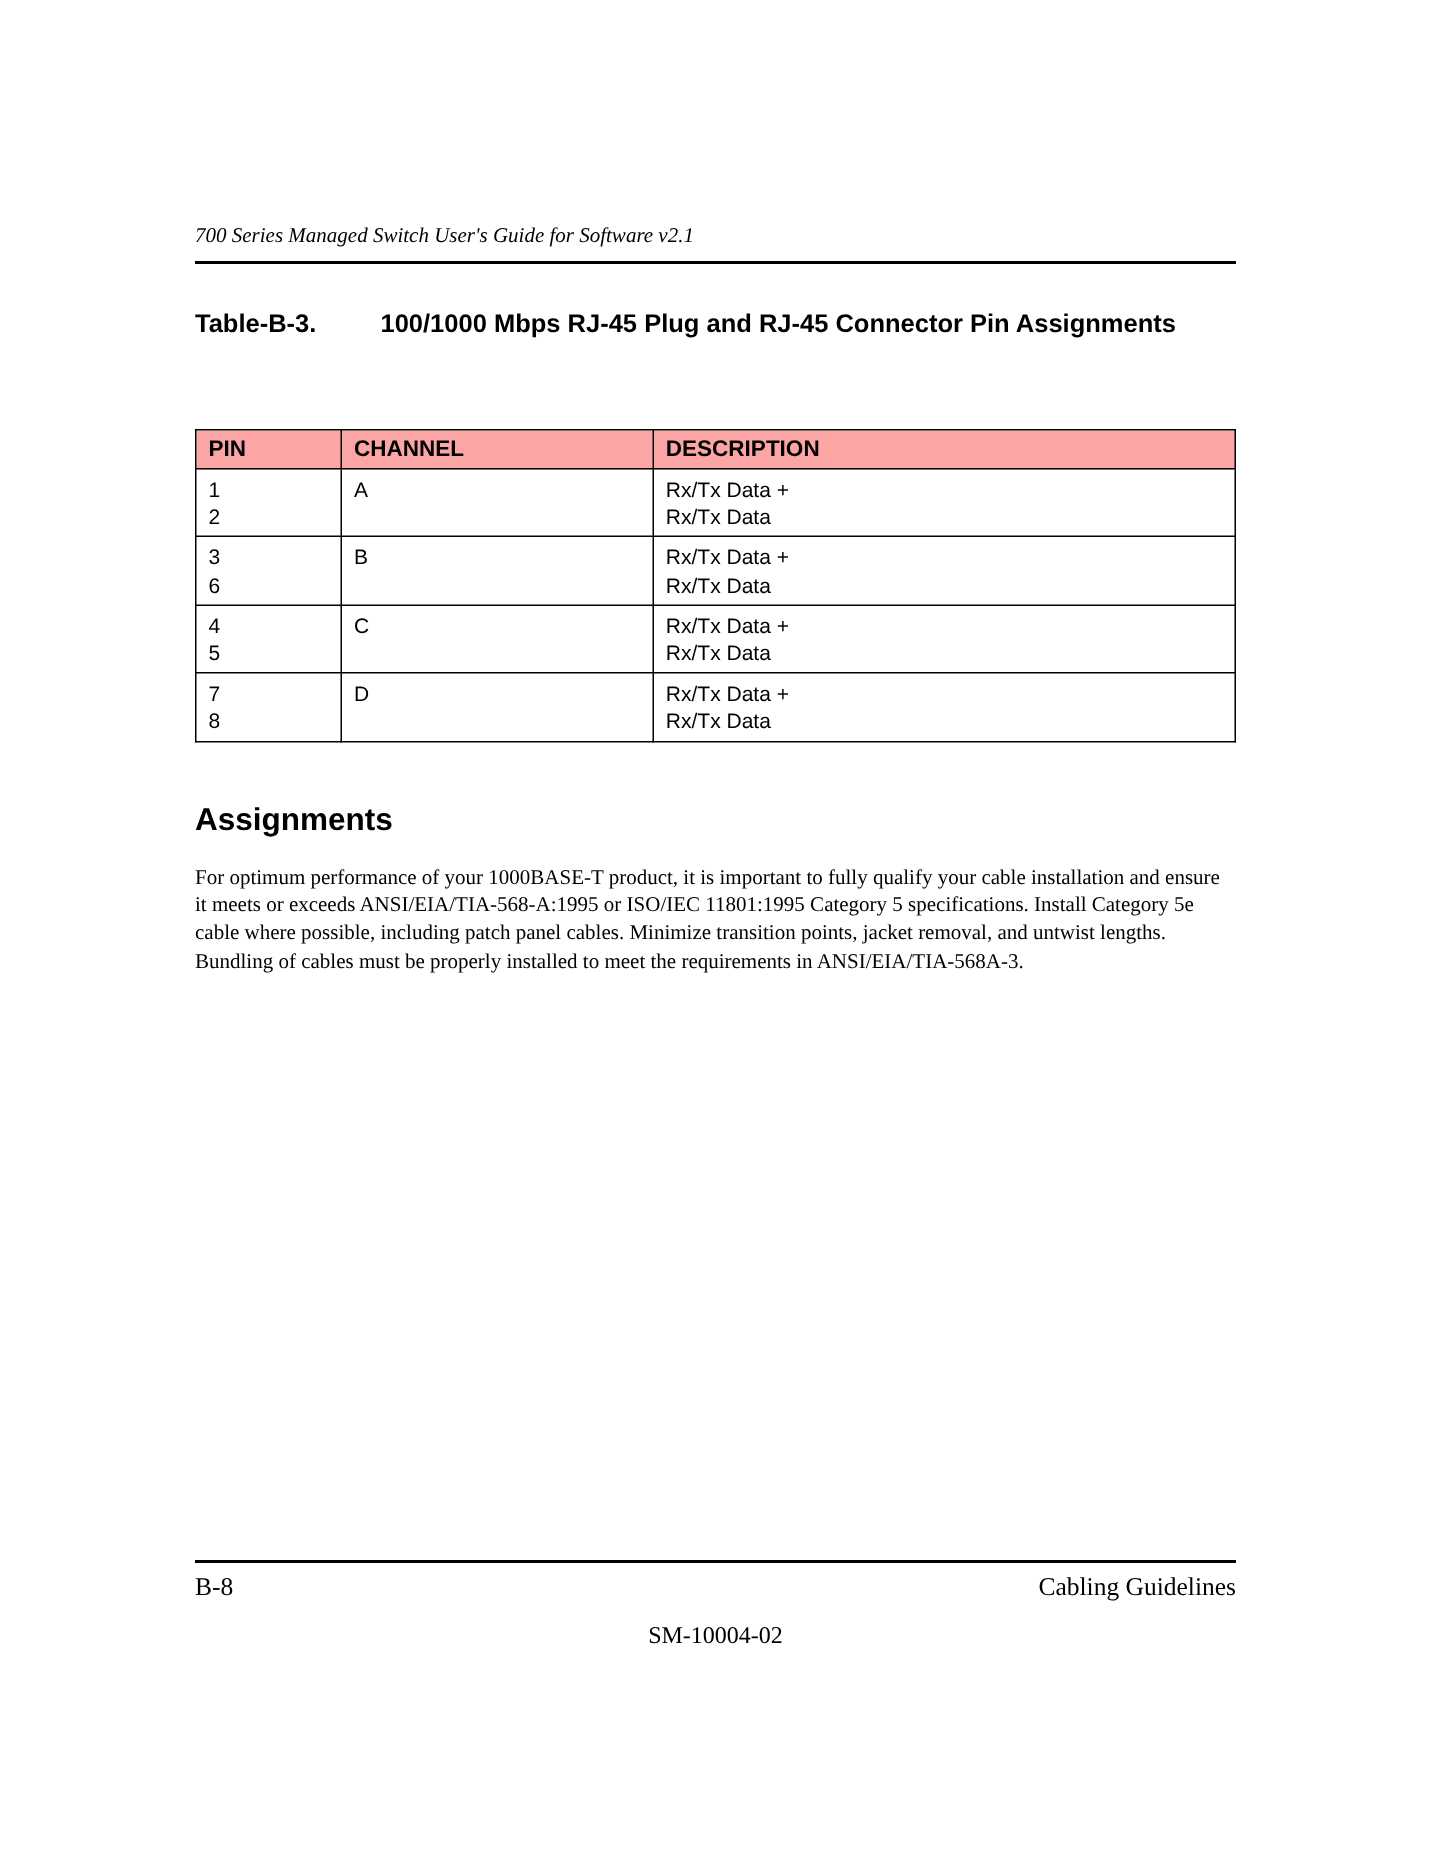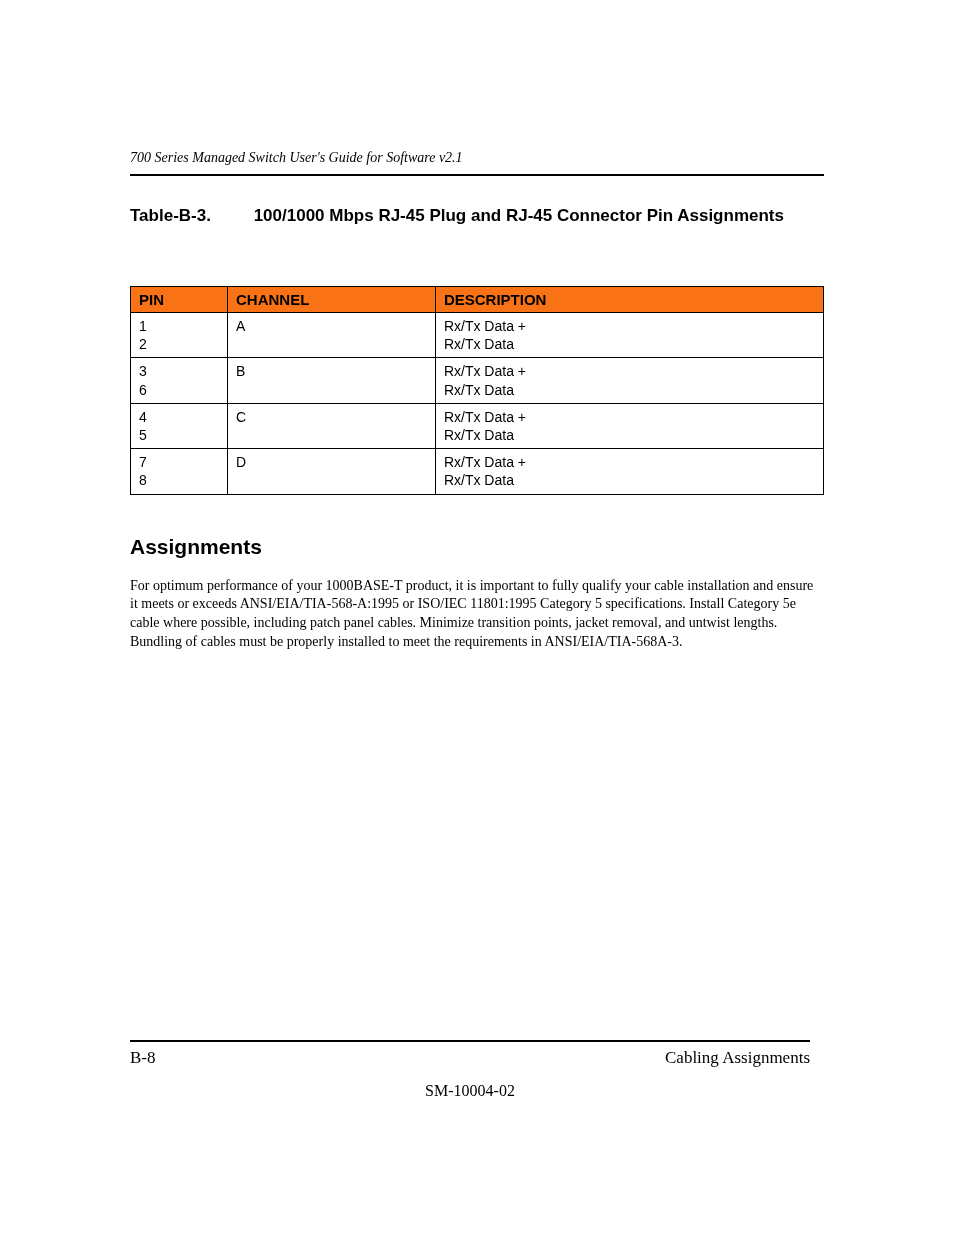--- a/index.html
+++ b/index.html
@@ -29,21 +29,21 @@
     }
     .table-caption .tbl-num { display: inline-block; margin-right: 38px; }
     table.pin-table {
       width: 100%;
       border-collapse: collapse;
       font-family: Arial, Helvetica, sans-serif;
       font-size: 14px;
       margin-bottom: 40px;
     }
     table.pin-table th {
-      background: #f97316;
+      background: #fca5a5;
       text-align: left;
       font-weight: bold;
       font-size: 15px;
       padding: 4px 8px;
       border: 1.5px solid #000;
     }
     table.pin-table td {
       border: 1px solid #000;
       padding: 4px 8px;
       vertical-align: top;
@@ -60,21 +60,21 @@
       margin-bottom: 18px;
     }
     p.body-text {
       font-size: 14px;
       line-height: 1.35;
       color: #000;
     }
     .footer {
       position: absolute;
       left: 130px;
-      right: 144px;
+      right: 130px;
       bottom: 135px;
     }
     .footer-rule {
       border-top: 2px solid #000;
       margin-bottom: 6px;
     }
     .footer-row {
       display: flex;
       justify-content: space-between;
       font-size: 17px;
@@ -153,16 +153,16 @@
   </table>
 
   <h2 class="conclusion">Assignments</h2>
   <p class="body-text">For optimum performance of your 1000BASE-T product, it is important to fully qualify your cable installation and ensure it meets or exceeds ANSI/EIA/TIA-568-A:1995 or ISO/IEC 11801:1995 Category 5 specifications. Install Category 5e cable where possible, including patch panel cables. Minimize transition points, jacket removal, and untwist lengths. Bundling of cables must be properly installed to meet the requirements in ANSI/EIA/TIA-568A-3.</p>
 </div>
 
 <div class="footer">
   <div class="footer-rule"></div>
   <div class="footer-row">
     <span data="">B-8</span>
-    <span>Cabling Assignments</span>
+    <span>Cabling Guidelines</span>
   </div>
   <div class="footer-sm">SM-10004-02</div>
 </div>
 
 </body></html>

